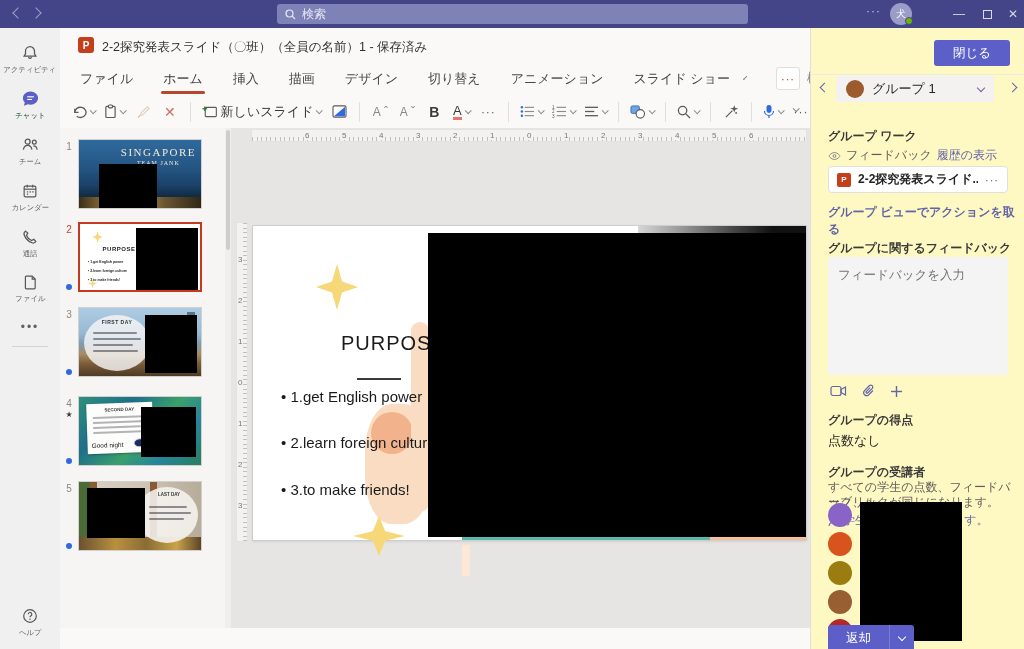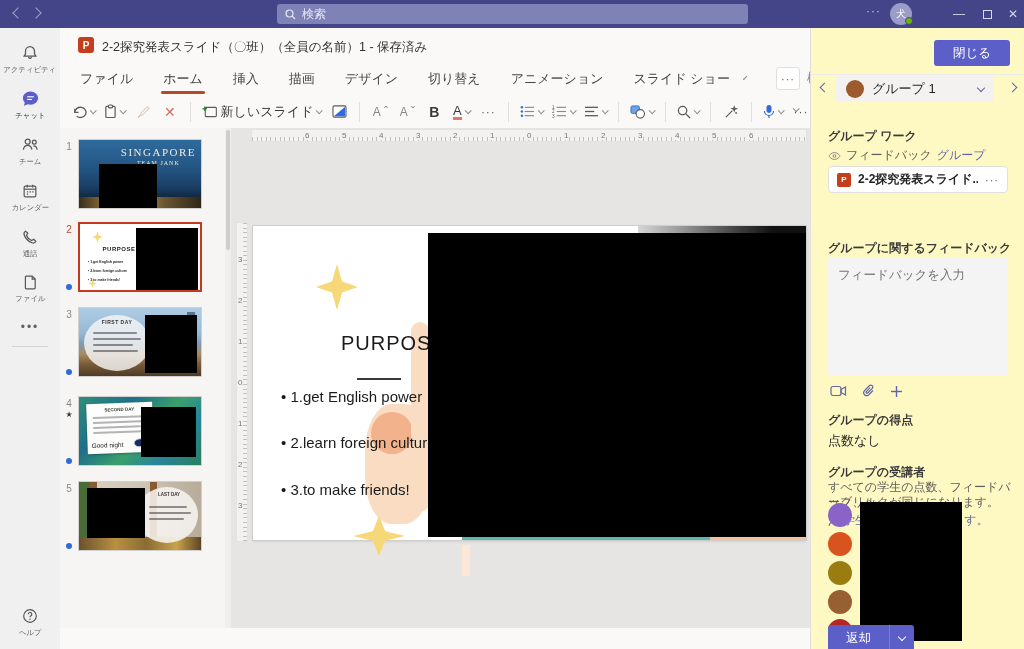--- a/index.html
+++ b/index.html
@@ -524,28 +524,29 @@
     </div>
     <div class="grp-chev grp-right"></div>
 
     <div class="ph" style="top:100px">グループ ワーク</div>
     <div class="viewed-row">
       <svg width="13" height="10" viewBox="0 0 13 10" fill="none" stroke="#8a8886" stroke-width="1">
           <path d="M1 5s2-3.5 5.5-3.5S12 5 12 5s-2 3.5-5.5 3.5S1 5 1 5z"></path>
           <circle cx="6.5" cy="5" r="1.4"></circle>
         </svg>
       <span>フィードバック</span>
-      <span class="linktext">グループ</span>
+      <span class="linktext">履歴の表示</span>
     </div>
 
     <div class="filecard">
       <span class="ppt-mini">P</span>
       <span class="fname">2-2探究発表スライド...</span>
       <span class="fmore">···</span>
     </div>
+    <div class="action-link">グループ ビューでアクションを取る</div>
 
     <div class="ph" style="top:null"></div>
     <div class="ph" style="top:null"></div>
 
     <div class="ph" style="top:212px; top:212px;">グループに関するフィードバック</div>
     <div class="fb-area" style="top:229px">フィードバックを入力</div>
     <div class="fb-icons" style="top:356px">
       <svg width="17" height="12" viewBox="0 0 17 12" fill="none" stroke="#6264a7" stroke-width="1.2">
           <rect x="1" y="1.5" width="10" height="9" rx="2"></rect>
           <path d="M11 4.5l4.5-2.5v8L11 7.5z"></path>

